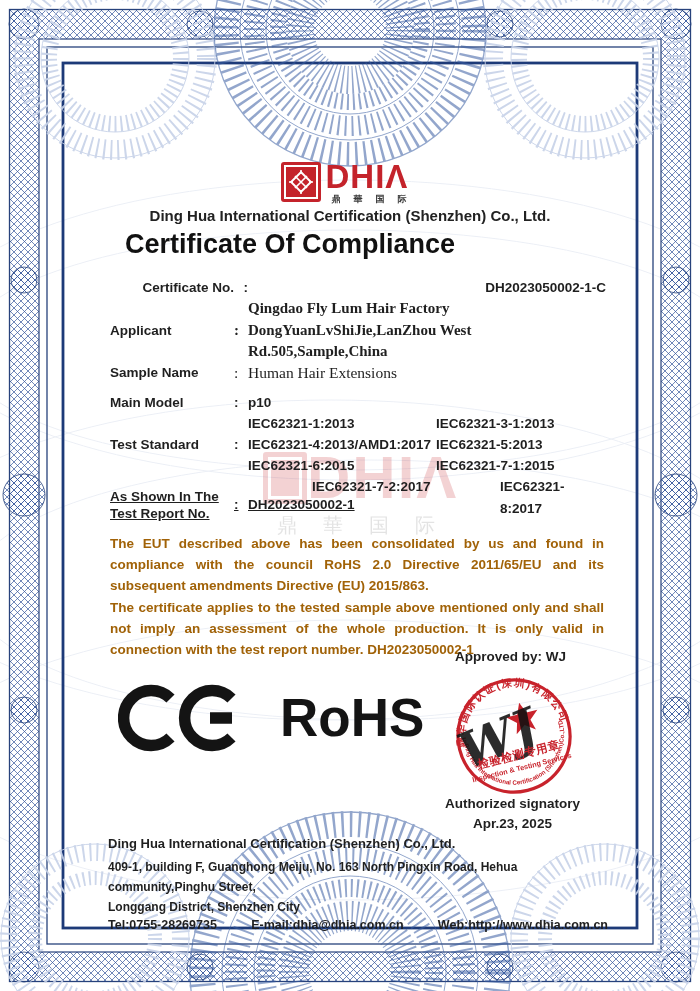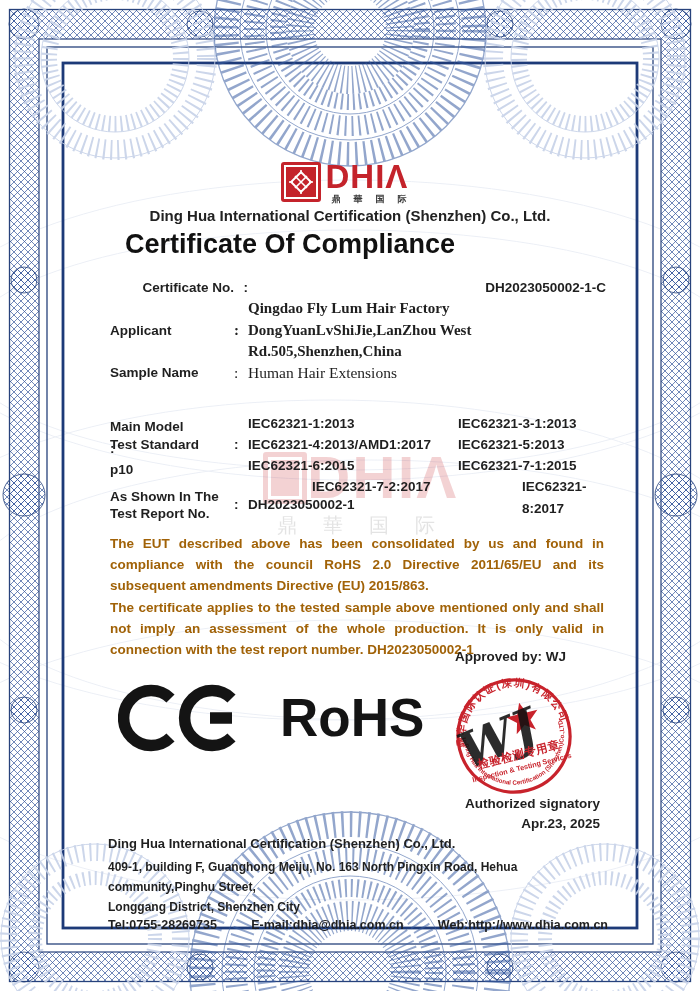--- a/index.html
+++ b/index.html
@@ -26,32 +26,32 @@
   .cert-title { position:absolute; top:229px; left:0; width:580px; text-align:center; font-size:27px; font-weight:bold; color:#111; }
 
   .fields { position:absolute; left:110px; top:0; width:496px; }
   .f-row { position:absolute; display:flex; width:100%; line-height:21.5px; }
   .f-label { width:124px; font-size:13.5px; font-weight:bold; flex:none; }
   .f-colon { width:14px; font-size:13.5px; font-weight:bold; flex:none; }
   .f-val { flex:1; font-size:13.5px; font-weight:bold; }
   .serif-b { font-family:"Liberation Serif", serif; font-size:15px; font-weight:bold; }
   .serif-r { font-family:"Liberation Serif", serif; font-size:15.5px; font-weight:normal; }
   .std-line { display:flex; }
-  .std-c1 { width:210px; flex:none; }
+  .std-c1 { width:188px; flex:none; }
   .std-c2 { flex:1; }
   .report-label { width:124px; flex:none; font-size:13.5px; font-weight:bold; line-height:16.5px; }
-  .row-report { align-items:flex-end; line-height:16.5px; }
+  .row-report { align-items:flex-end; line-height:16.5px;text-decoration:underline; }
 
   .para { position:absolute; left:110px; width:494px; font-size:13.5px; font-weight:bold; color:#a16207; line-height:21px; text-align:justify; }
   .approved { position:absolute; left:455px; top:649px; font-size:13.5px; font-weight:bold; }
 
   .marks { position:absolute; left:118px; top:676px; }
   .stamp { position:absolute; left:448px; top:670px; }
 
-  .signatory { position:absolute; left:425px; top:796px; width:175px; text-align:right; font-size:13.5px; font-weight:bold; }
+  .signatory { position:absolute; left:425px; top:796px; width:175px; text-align:center; font-size:13.5px; font-weight:bold; }
   .sign-date { margin-top:5px; font-size:13.5px; font-weight:bold; }
 
   .footer { position:absolute; left:108px; top:836px; width:500px; }
   .ft-company { font-size:13px; font-weight:bold; margin-bottom:6px; }
   .ft-addr { font-size:12px; font-weight:bold; line-height:20px; }
   .ft-contact { display:flex; justify-content:space-between; font-size:12.5px; font-weight:bold; margin-top:1px; }
 </style>
 </head>
 <body>
 
@@ -183,30 +183,30 @@
         <div class="f-val serif-b">Qingdao Fly Lum Hair Factory</div>
       </div>
       <div class="f-row" style="top:319.5px;">
         <div class="f-label">Applicant</div>
         <div class="f-colon serif-b">:</div>
         <div class="f-val serif-b">DongYuanLvShiJie,LanZhou West</div>
       </div>
       <div class="f-row" style="top:341px;">
         <div class="f-label"></div>
           <div class="f-colon"></div>
-        <div class="f-val serif-b">Rd.505,Shenzhen,China</div>
+        <div class="f-val serif-b">Rd.505,Sample,China</div>
       </div>
 
       <div class="f-row" style="top:362px;">
         <div class="f-label">Sample Name</div>
         <div class="f-colon serif-r">:</div>
         <div class="f-val serif-r">Human Hair Extensions</div>
       </div>
 
-      <div class="f-row" style="top:416px;flex-direction:column;">
+      <div class="f-row" style="top:392px;">
         <div class="f-label">Main Model</div>
         <div class="f-colon">:</div>
         <div class="f-val">p10</div>
       </div>
 
       <div class="f-row" style="top:413px;">
         <div class="f-label"></div>
           <div class="f-colon"></div>
         <div class="f-val std-line">
           <span class="std-c1">IEC62321-1:2013</span>

